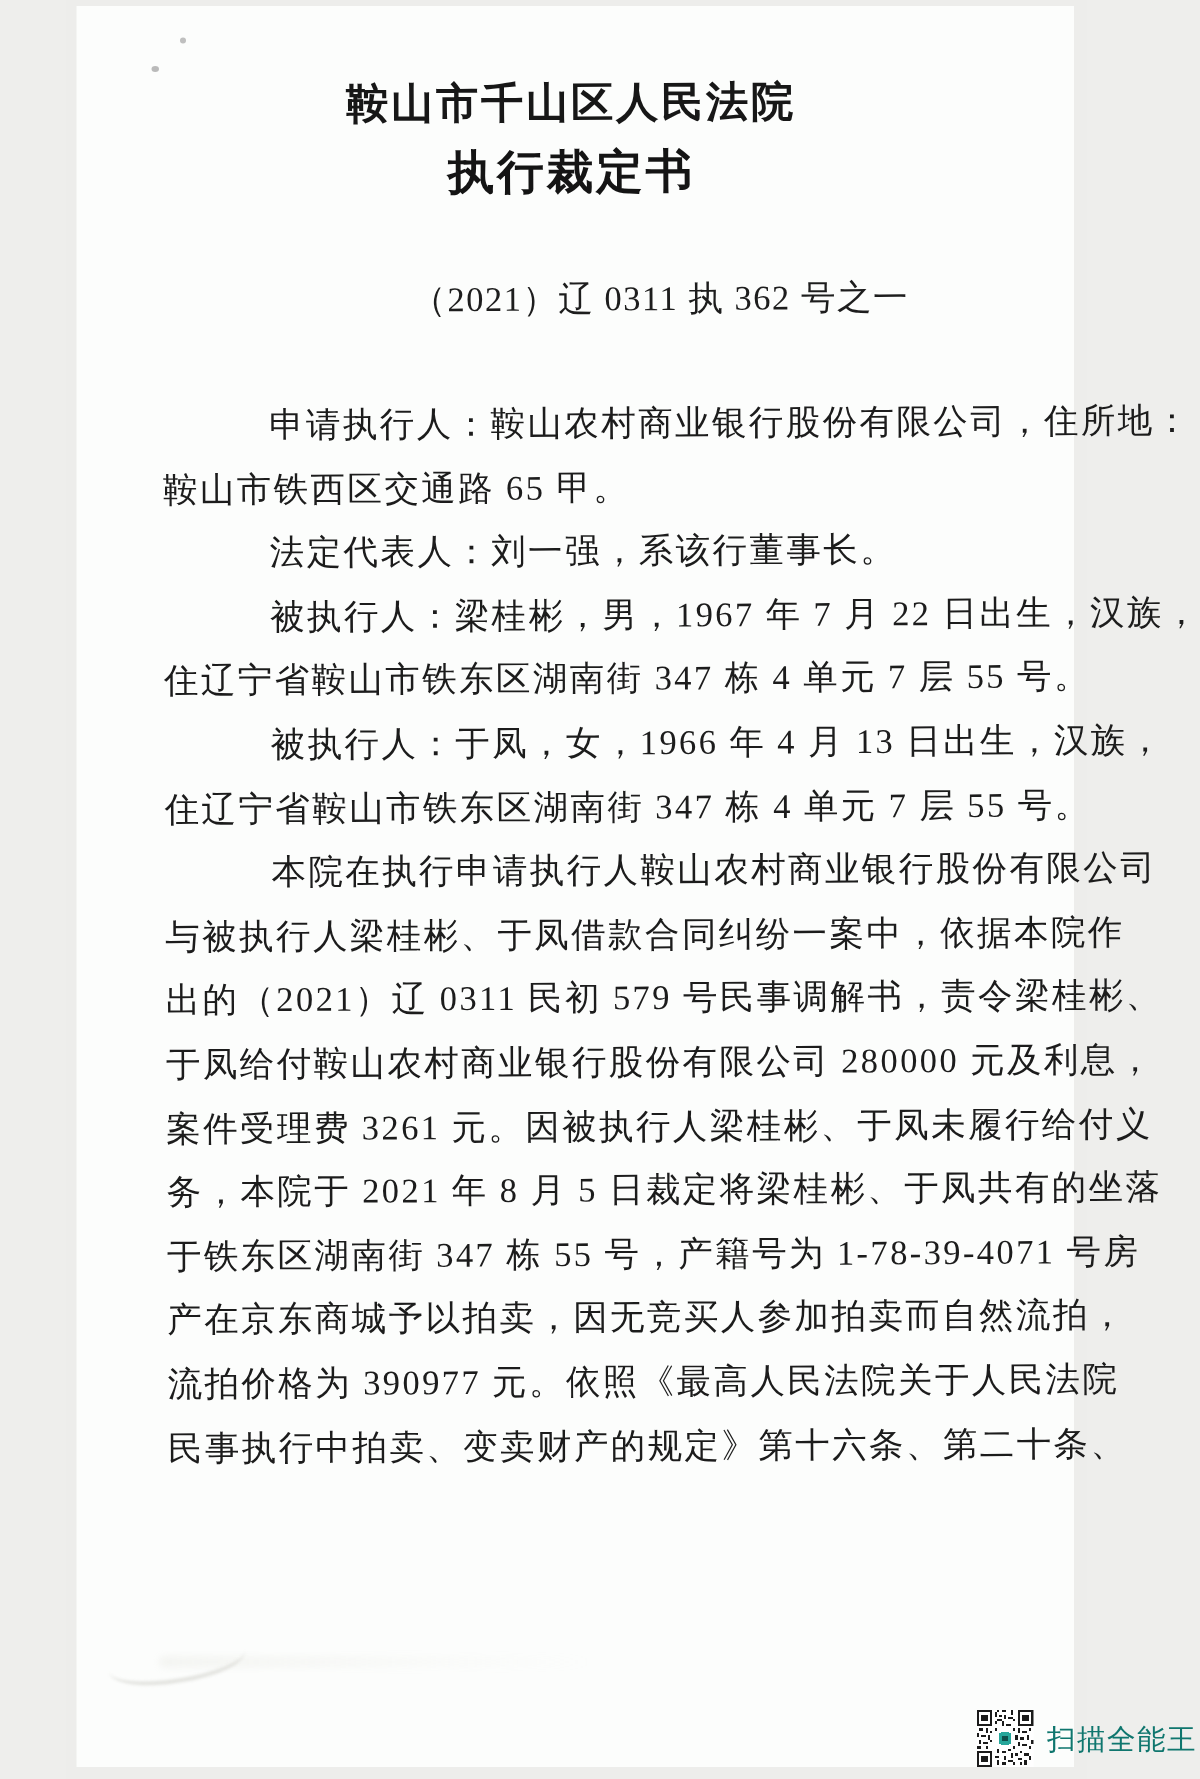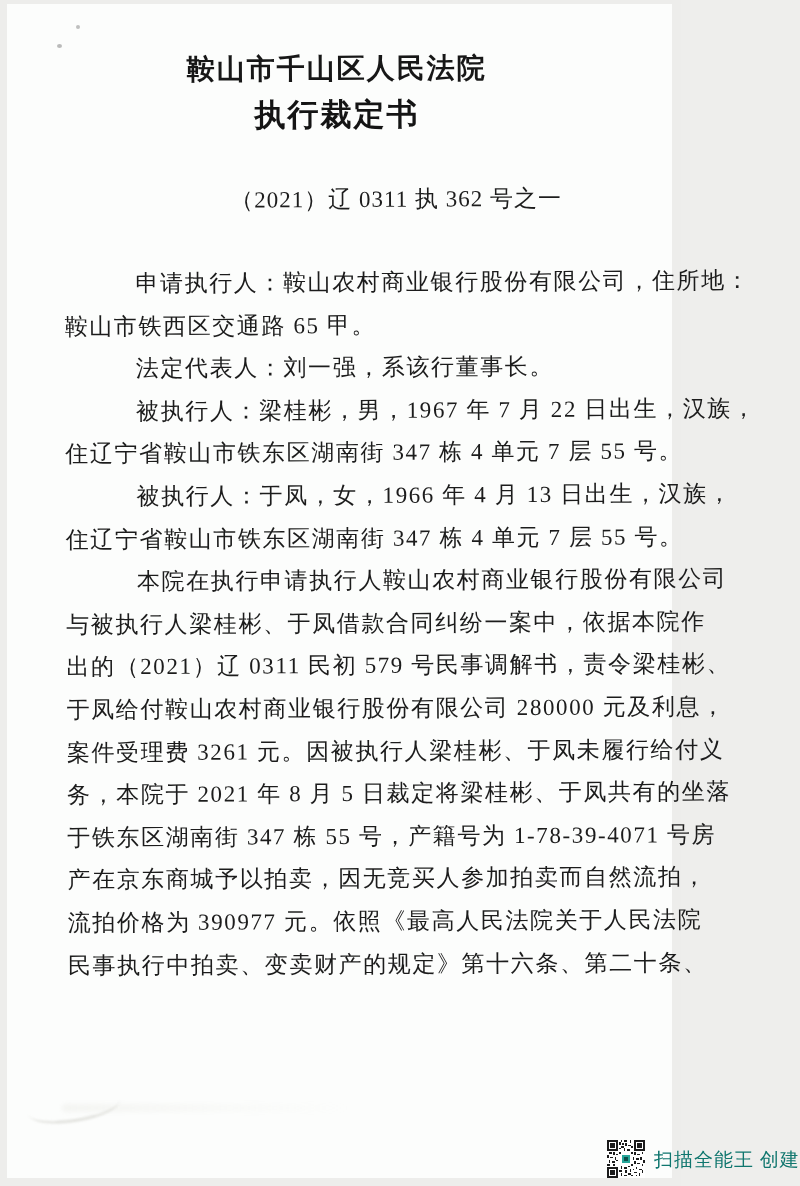--- a/index.html
+++ b/index.html
@@ -1,21 +1,21 @@
 <!DOCTYPE html>
 <html><head>
 <meta charset="utf-8">
 <style>
   html,body{margin:0;padding:0;}
   body{
     width:800px;height:1186px;overflow:hidden;
     background:#eeeeec;
     font-family:"Liberation Serif","DejaVu Serif",serif;
   }
-  .scan-frame{position:relative;width:681px;height:1186px;background:#ededeb;}
+  .scan-frame{position:relative;width:681px;height:1186px;background:#ededeb;margin-left:44px;}
   .page{
     position:absolute;left:7px;top:4px;right:9px;bottom:8px;
     background:#fcfdfc;
   }
   .doc{
     position:absolute;left:0;top:0;right:0;bottom:0;
     transform:rotate(-0.3deg);
     color:#1f1f1f;
   }
   .court-name{

